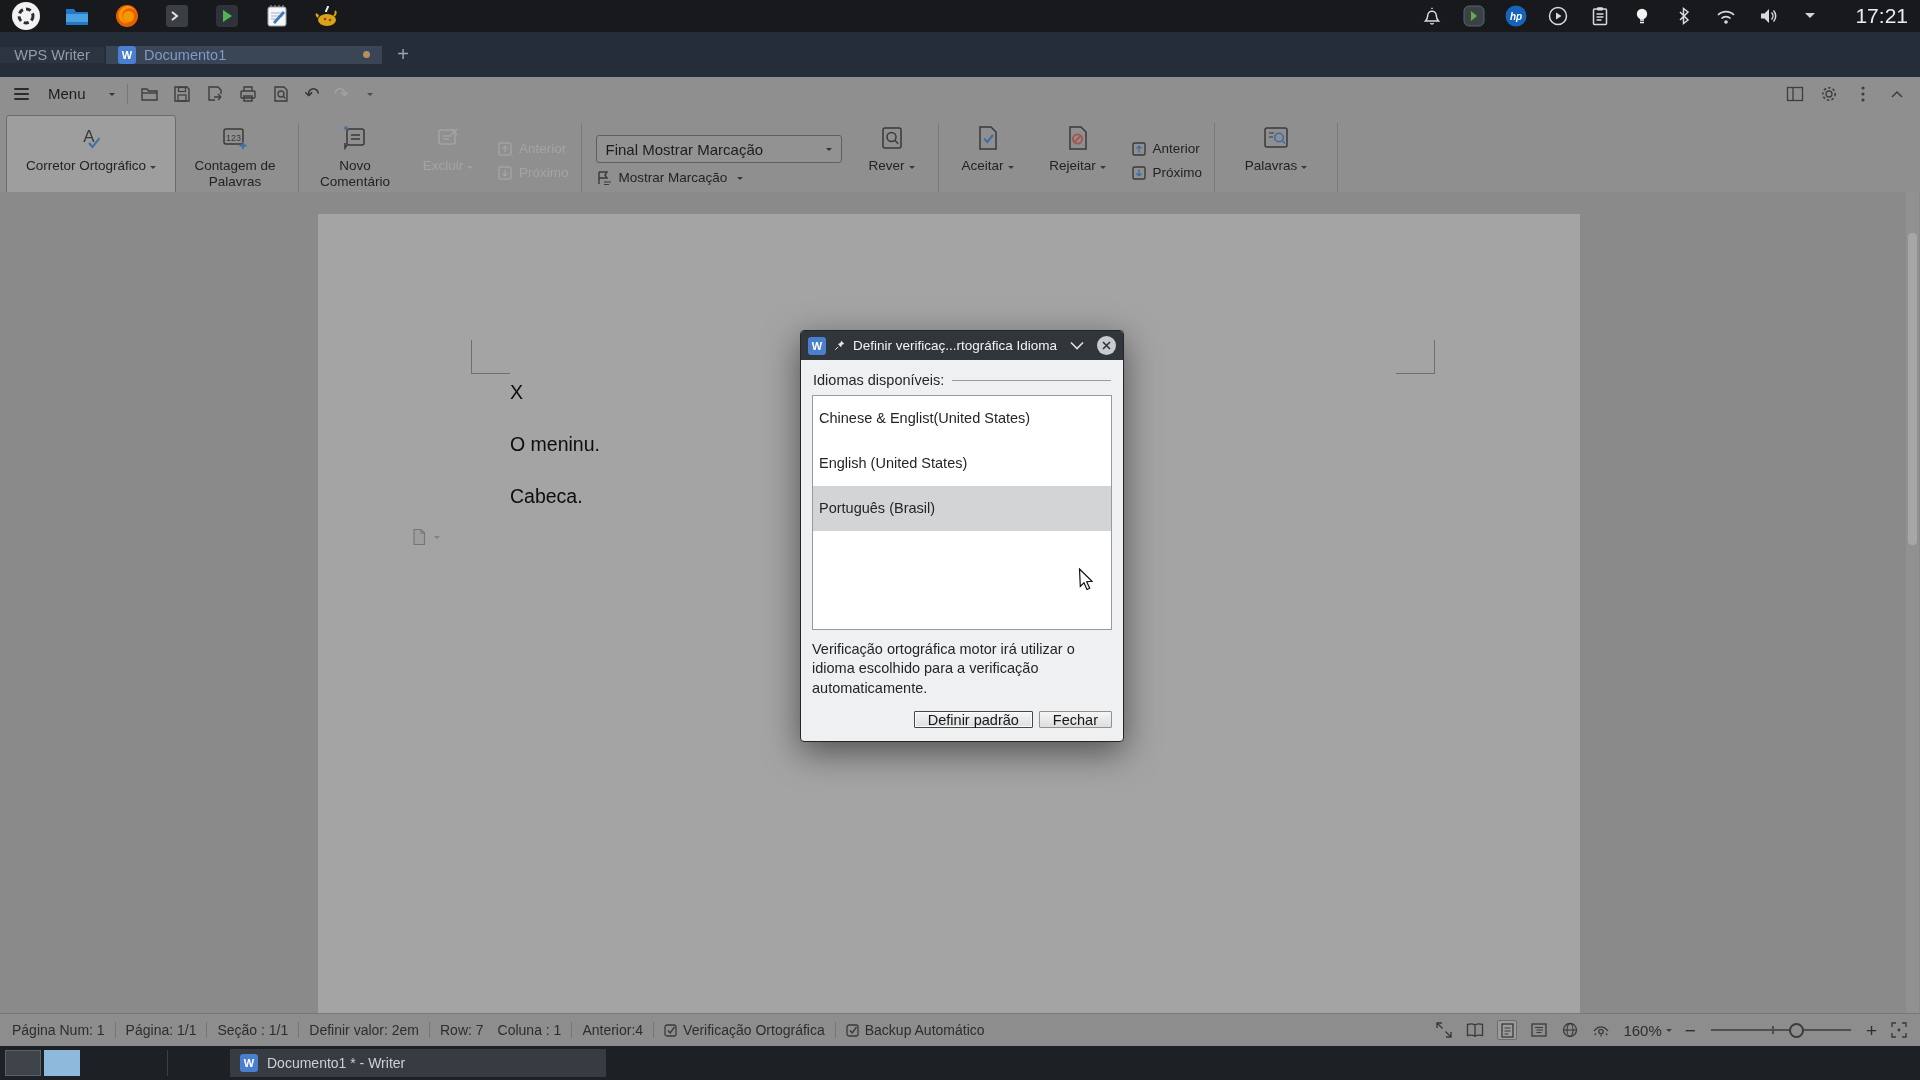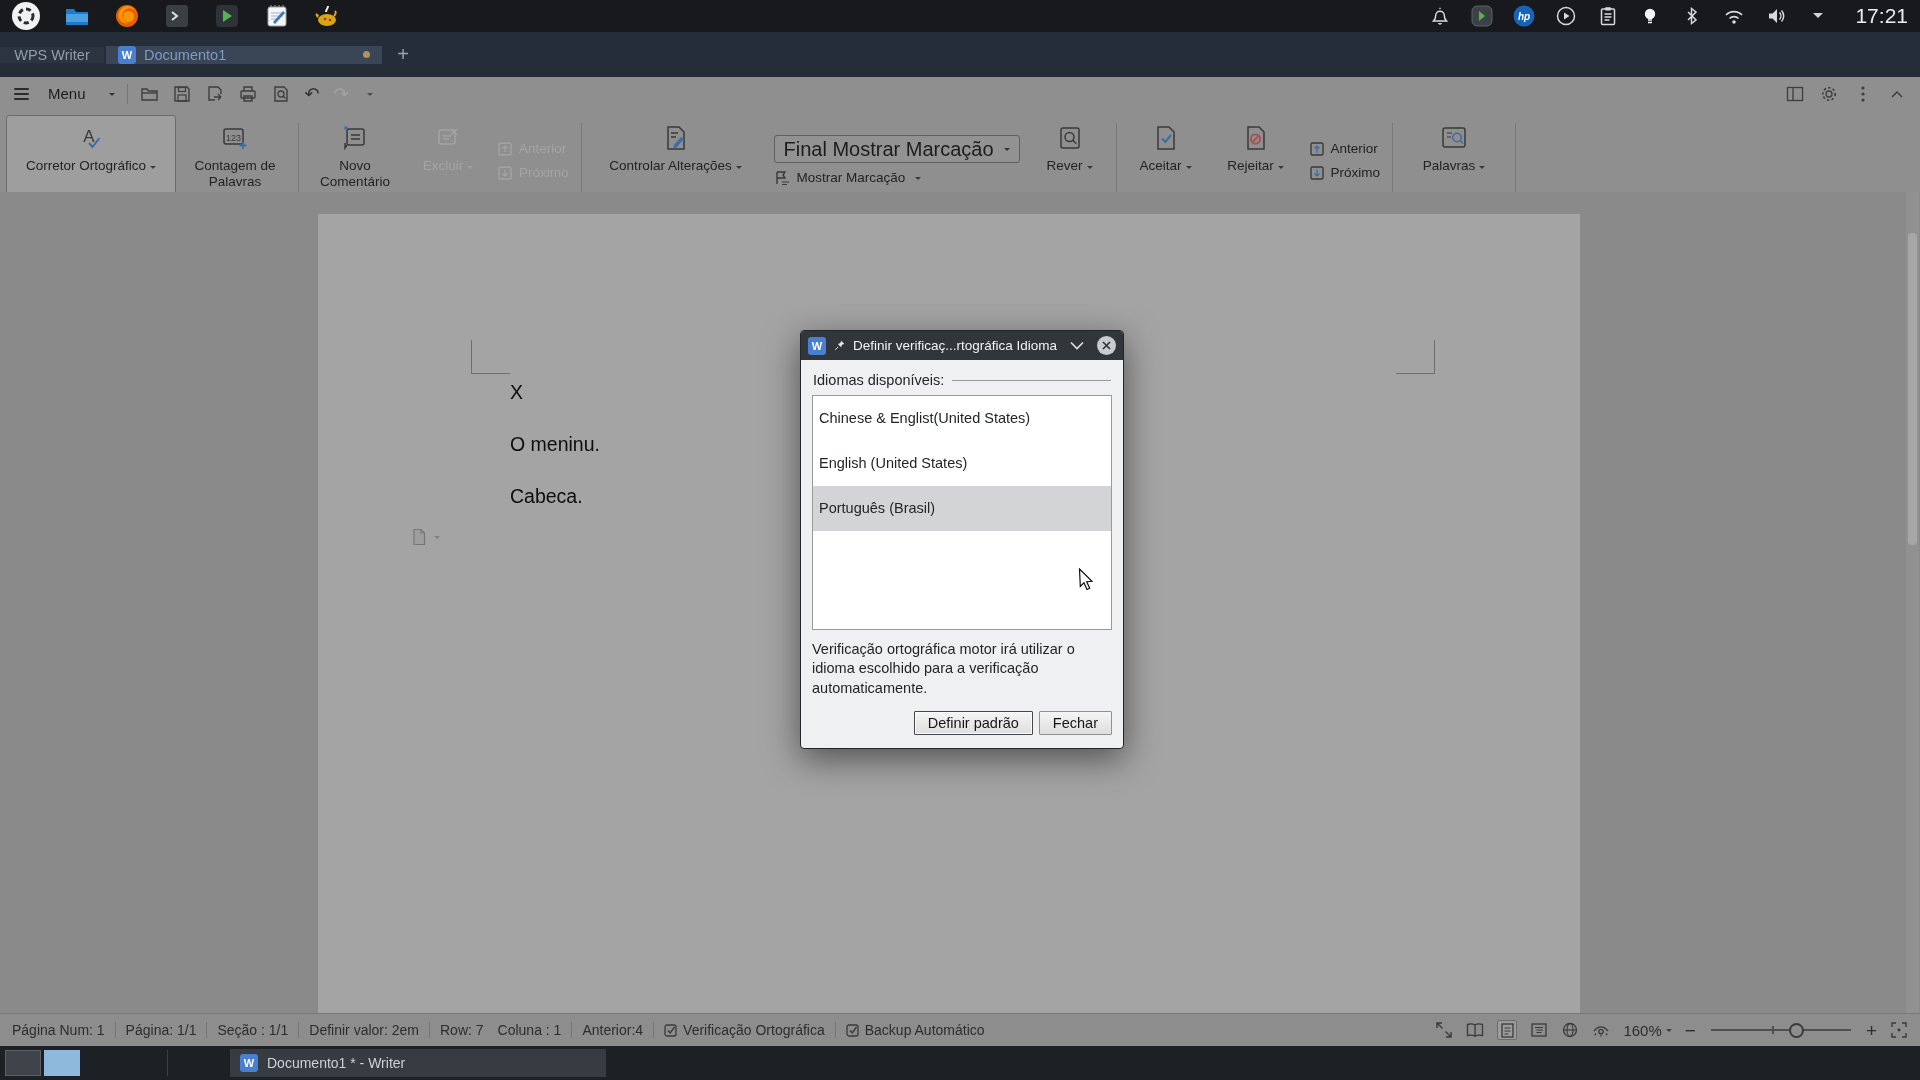--- a/index.html
+++ b/index.html
@@ -8,21 +8,21 @@
   svg{display:block}
   .dd{display:inline-block;width:0;height:0;border:3.5px solid transparent;border-top-color:currentColor;
       margin-left:4px;position:relative;top:2px;opacity:.8}
 
   
   .sysbar{height:32px;background:#17191c;display:flex;align-items:center;justify-content:space-between;padding:0 12px}
   .sys-left{display:flex;align-items:center;gap:24px}
   .sys-right{display:flex;align-items:center;gap:16px}
   .dock-ic{width:26px;height:26px;display:flex;align-items:center;justify-content:center}
   .launch{width:28px;height:28px;border-radius:50%;background:#f2f2f2;display:flex;align-items:center;justify-content:center}
-  .clock{color:#e9edf0;font-size:21px;margin-left:8px}
+  .clock{color:#e9edf0;font-size:21px;margin-left:16px}
 
   
   .tabbar{height:45px;background:#252d38;display:flex;align-items:center}
   .home-tab{width:104px;background:#2b3440;color:#939caa;font-size:14.5px;display:flex;align-items:center;justify-content:center}
   .doc-tab{width:252px;background:#3a4556;color:#7e9cc4;font-size:14.5px;display:flex;align-items:center;gap:8px;padding:0 12px;margin-left:2px}
   .mod-dot{width:7px;height:7px;border-radius:50%;background:#b3905e;margin-left:auto}
   .new-tab{width:42px;color:#9aa3ae;font-size:20px;display:flex;align-items:center;justify-content:center}
   .wico{background:#4a7fd0;color:#fff;border-radius:3px;font-weight:bold;display:flex;align-items:center;justify-content:center;
         width:18px;height:18px;font-size:11px;flex:0 0 auto}
 
@@ -47,21 +47,21 @@
   .rbtn{display:flex;flex-direction:column;align-items:center;justify-content:flex-start;padding:5px 9px 2px;
         font-size:13.5px;color:#232323;text-align:center;line-height:1.15;border-radius:3px;white-space:nowrap}
   .rbtn .ric{height:36px;display:flex;align-items:center;justify-content:center;margin-bottom:2px}
   .rbtn.pressed{background:#9e9e9e;border:1px solid #6c6c6c;padding:4px 8px 1px}
   .dis,.rbtn.disabled{color:#a4a4a4}
   .stack{display:flex;flex-direction:column;justify-content:center;gap:8px;padding:0 6px}
   .sbtn{display:flex;align-items:center;gap:6px;font-size:13.5px;color:#232323;white-space:nowrap}
   .sbtn.disabled{color:#a4a4a4}
   .combo-col{display:flex;flex-direction:column;justify-content:center;gap:6px;padding:0 8px}
   .combo{width:226px;height:26px;border:1px solid #5f5f5f;border-radius:3px;display:flex;align-items:center;
-         justify-content:space-between;padding:0 9px;font-size:20px;color:#1d1d1d;background:#929292}
+         justify-content:space-between;padding:0 9px;font-size:15px;color:#1d1d1d;background:#929292}
 
   
   .docarea{position:absolute;top:192px;left:0;right:0;bottom:66px;background:#8a8a8a}
   .page{position:absolute;left:318px;top:22px;width:1262px;height:800px;background:#a4a4a4}
   .cmark-l{position:absolute;left:153px;top:126px;width:38px;height:34px;border-left:1px solid #6f6f6f;border-bottom:1px solid #6f6f6f;border-bottom-width:0}
   .cmark-l::after{content:"";position:absolute;left:0;bottom:0;width:38px;height:1px;background:#6f6f6f}
   .cmark-r{position:absolute;left:1078px;top:126px;width:38px;height:34px;border-right:1px solid #6f6f6f}
   .cmark-r::after{content:"";position:absolute;right:0;bottom:0;width:38px;height:1px;background:#6f6f6f}
   .doc-text{position:absolute;left:192px;top:152px;font-size:19.5px;line-height:52px;color:#0d0d0d}
   .paste-float{position:absolute;left:93px;top:314px;display:flex;align-items:center;gap:3px;color:#6f6f6f;opacity:.85}
@@ -76,21 +76,21 @@
   .dlg-title .ttl{flex:1;white-space:nowrap;overflow:hidden}
   .dlg-close{width:19px;height:19px;border-radius:50%;background:#c7ccd1;display:flex;align-items:center;justify-content:center}
   .dlg-body{padding:10px 11px 13px}
   .grp{display:flex;align-items:center;gap:8px;color:#232627;font-size:14.5px;margin:2px 1px 7px}
   .grp-line{flex:1;height:1px;background:#9a9c9e}
   .list{background:#fff;border:1px solid #989a9c;height:233px;overflow:hidden;font-size:14.5px;color:#232627}
   .li{height:25px;line-height:25px;padding:10px 6px;white-space:nowrap}
   .li.selected{background:#d3d4d5}
   .info{font-size:14.5px;color:#232627;margin-top:10px;line-height:1.34;width:302px}
   .btnrow{display:flex;justify-content:flex-end;gap:6px;margin-top:13px}
-  .wbtn{height:24px;padding:0 13px;background:linear-gradient(#f5f5f5,#dedede);border:1px solid #8f9193;
+  .wbtn{height:17px;padding:0 13px;background:linear-gradient(#f5f5f5,#dedede);border:1px solid #8f9193;
         font-size:14.5px;color:#161616;display:flex;align-items:center;border-radius:1px}
   .wbtn.default{border:1px solid #43474b;box-shadow:inset 0 0 0 1px #fbfbfb}
 
   
   .statusbar{position:absolute;left:0;right:0;bottom:34px;height:32px;background:#8d8d8d;border-top:1px solid #787878;
              display:flex;align-items:center;padding:0 12px;font-size:14px;color:#2d2d2d;white-space:nowrap}
   .ssep{width:1px;height:16px;background:#767676;margin:0 10px}
   .schk{display:flex;align-items:center;gap:5px}
   .sright{margin-left:auto;display:flex;align-items:center;gap:13px;color:#3a3a3a}
   .sic{width:18px;height:18px;display:flex;align-items:center;justify-content:center}
@@ -373,30 +373,20 @@
       </div>
       <div class="sbtn disabled">
         <svg width="16" height="16" viewBox="0 0 16 16">
             <rect x="2" y="2" width="12" height="12" rx="1.5" fill="none" stroke="#a4a4a4" stroke-width="1.4"></rect>
             <path d="M8 5v6m0 0l-2.5-2.5M8 11l2.5-2.5" stroke="#a4a4a4" stroke-width="1.3" fill="none"></path>
           </svg>
         <span>Próximo</span>
       </div>
     </div>
     <div class="rsep"></div>
-    <div class="rbtn" style="width:158px">
-      <span class="ric">
-        <svg width="28" height="28" viewBox="0 0 28 28">
-            <path d="M6 3h11l5 5v17H6z" fill="none" stroke="#3a3a3a" stroke-width="1.5"></path>
-            <path d="M9 9h7M9 13h5" stroke="#3a3a3a" stroke-width="1.3"></path>
-            <path d="M12 21l7-8 2.8 2.3-7 8-3.6 1z" fill="#3c6ea5"></path>
-          </svg>
-      </span>
-      <span><span>Controlar Alterações</span><i class="dd"></i></span>
-    </div>
     <div class="combo-col">
       <div class="combo">
         <span>Final Mostrar Marcação</span>
           <i class="dd"></i>
       </div>
       <div class="sbtn">
         <svg width="17" height="17" viewBox="0 0 17 17">
             <path d="M3 15V3" stroke="#3a3a3a" stroke-width="1.4"></path>
             <path d="M3 3h8l-2 3 2 3H3" fill="none" stroke="#3a3a3a" stroke-width="1.4"></path>
             <path d="M8 13h7M8 15.5h5" stroke="#3a3a3a" stroke-width="1.2"></path>

